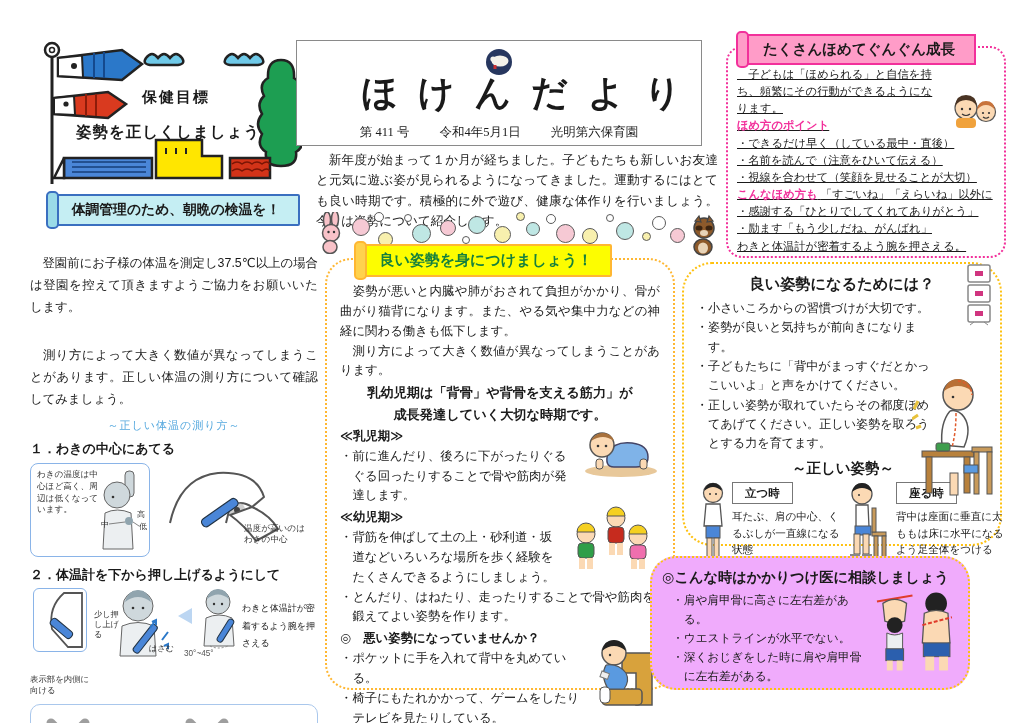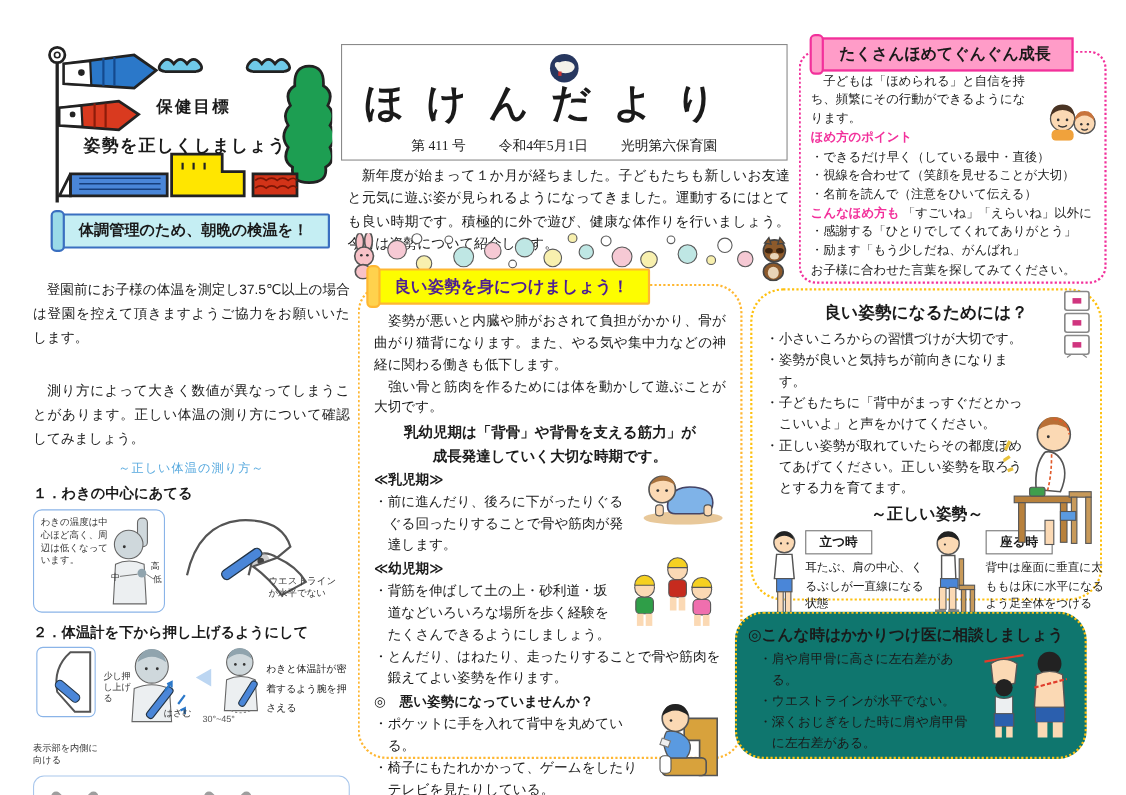--- a/index.html
+++ b/index.html
@@ -5,34 +5,34 @@
   html,body{margin:0;padding:0;background:#e8e8e8;}
   .page{position:relative;width:1024px;height:723px;background:#ffffff;overflow:hidden;
         font-family:"Liberation Sans","DejaVu Sans",sans-serif;color:#1a1a1a;}
   .abs{position:absolute;}
 
   
   .mast-illo{left:34px;top:36px;width:268px;height:152px;}
   .goal-label{position:absolute;left:108px;top:52px;font-size:15px;font-weight:bold;letter-spacing:2px;}
   .goal-text{position:absolute;left:42px;top:86px;font-size:15.5px;font-weight:bold;letter-spacing:1px;}
 
-  .title-box{left:310px;top:40px;width:404px;height:104px;border:1.5px solid #8a8a8a;background:#fff;text-align:left;}
+  .title-box{left:296px;top:40px;width:404px;height:104px;border:1.5px solid #8a8a8a;background:#fff;text-align:right;}
   .nl-logo{position:absolute;left:50%;top:6px;transform:translateX(-50%);}
   .nl-title{margin-top:28px;font-family:"Liberation Serif","DejaVu Serif",serif;font-size:36px;font-weight:bold;
             letter-spacing:0.55em;text-indent:0.55em;white-space:nowrap;}
   .nl-issue{margin-top:6px;font-family:"Liberation Serif","DejaVu Serif",serif;font-size:12.5px;display:flex;justify-content:center;gap:30px;}
 
   .intro{left:316px;top:150px;width:402px;font-size:12.6px;line-height:1.62;text-align:justify;}
 
   
   .bubbles{left:318px;top:210px;width:402px;height:46px;}
   .bubble{position:absolute;border-radius:50%;border:1px solid #5a5a5a;box-sizing:border-box;}
 
   
-  .praise{left:726px;top:46px;width:276px;height:208px;border:2.5px dotted #f2309b;border-radius:16px;background:#fff;}
+  .praise{left:726px;top:46px;width:276px;height:208px;border:2.5px dotted #f2309b;border-radius:16px;background:#fff;text-decoration:underline;}
   .banner{position:relative;box-sizing:border-box;text-align:center;font-weight:bold;}
   .banner .tab{position:absolute;left:-8px;top:-5px;bottom:-5px;width:9px;border-radius:5px;}
   .praise-banner{position:absolute;left:14px;top:-14px;width:234px;padding:4px 2px;background:#ff9cc8;border:2px solid #f2309b;font-size:14.5px;}
   .praise-banner .tab{background:#ff9cc8;border:2px solid #f2309b;}
   .praise-body{padding:18px 8px 4px 9px;font-size:11.3px;line-height:1.52;}
   .pink-strong{color:#f2309b;font-weight:bold;}
   .praise-faces{position:absolute;right:6px;top:44px;}
 
   
   .temp{left:30px;top:194px;width:288px;}
@@ -54,21 +54,21 @@
   .cap-push{position:absolute;left:0px;top:22px;font-size:8.2px;color:#333;width:30px;line-height:1.2;}
   .cap-hold{position:absolute;right:2px;bottom:4px;font-size:8.2px;color:#333;}
   .illo2-c{position:relative;width:66px;height:70px;}
   .cap-angle{position:absolute;left:8px;bottom:0px;font-size:8.2px;color:#555;}
   .illo2-rcap{width:76px;font-size:9px;line-height:1.9;color:#1a1a1a;margin-top:12px;}
   .ng-box{margin-top:8px;border:1.5px solid #a9c7ec;border-radius:10px;display:flex;justify-content:space-around;padding:8px 4px 6px 4px;background:#fff;}
   .ng-item{width:128px;text-align:center;}
 
   
   .posture{left:325px;top:258px;width:350px;height:432px;border:2.5px dotted #ffb732;border-radius:26px;background:#fff;box-sizing:border-box;}
-  .posture-banner{position:absolute;left:12px;top:-16px;width:252px;padding:5px 2px;background:#fdfd00;border:2px solid #ffb732;color:#4c1d95;font-size:15px;border-radius:2px;}
+  .posture-banner{position:absolute;left:33px;top:-16px;width:252px;padding:5px 2px;background:#fdfd00;border:2px solid #ffb732;color:#15803d;font-size:15px;border-radius:2px;}
   .posture-banner .tab{background:#ffd24d;border:2px solid #ffb732;}
   .posture-body{padding:22px 13px 6px 13px;font-size:12.4px;line-height:1.6;}
   .posture-body p{margin:0;text-align:justify;}
   .bold-center{text-align:center;font-weight:bold;font-size:13.2px;line-height:1.5;margin-top:2px;}
   .stage-label{font-weight:bold;margin-top:2px;}
   .li{padding-left:1em;text-indent:-1em;}
   .fl-r{float:right;}
   .clear{clear:both;}
 
   
@@ -79,21 +79,21 @@
   .drawer-stack{position:absolute;right:8px;top:-32px;}
   .desk-boy{position:absolute;right:4px;top:78px;}
   .good-sub{text-align:center;font-weight:bold;font-size:14.5px;margin-top:3px;}
   .pose-row{display:flex;justify-content:space-between;padding:2px 6px 0 2px;}
   .pose{display:flex;}
   .pose-label{display:inline-block;border:1px solid #777;padding:1px 12px;font-size:11.5px;font-weight:bold;margin-bottom:4px;background:#fff;}
   .pose-cap{font-size:10.6px;line-height:1.55;}
   .pose-text{margin-left:4px;width:112px;}
 
   
-  .doctor{left:668px;top:556px;width:320px;height:134px;border:2.5px dotted #fec110;border-radius:26px;background:#0f766e;box-sizing:border-box;}
+  .doctor{left:650px;top:556px;width:320px;height:134px;border:2.5px dotted #fec110;border-radius:26px;background:#f0abfc;box-sizing:border-box;}
   .doc-title{font-weight:bold;font-size:14.2px;margin:10px 0 4px 10px;}
   .doc-flex{display:flex;padding:0 8px 0 20px;}
   .doc-list{width:200px;font-size:11.7px;line-height:1.62;}
 </style>
 </head>
 <body>
 
 <div class="page">
 
   <div class="abs mast-illo">
@@ -212,29 +212,29 @@
         <path d="M25 18 q1 -9 9 -9 q8 0 9 9 q-4 -5 -9 -5 q-5 0 -9 5" fill="#c8743c"></path>
         <circle cx="31" cy="21" r="1.1" fill="#333"></circle>
           <circle cx="37" cy="21" r="1.1" fill="#333"></circle>
         <path d="M31 25 q3 2.5 6 0" fill="none" stroke="#333" stroke-width="1.2"></path>
       </svg>
     </div>
     <div class="praise-body">
       <div style="width:200px;">　子どもは「ほめられる」と自信を持ち、頻繁にその行動ができるようになります。</div>
       <div class="pink-strong">ほめ方のポイント</div>
       <div class="li">・できるだけ早く（している最中・直後）</div>
+      <div class="li">・名前を読んで（注意をひいて伝える）</div>
       <div class="li">・視線を合わせて（笑顔を見せることが大切）</div>
-      <div class="li">・名前を読んで（注意をひいて伝える）</div>
       <div>
         <span class="pink-strong">こんなほめ方も</span>
         <span>「すごいね」「えらいね」以外に</span>
       </div>
       <div class="li">・感謝する「ひとりでしてくれてありがとう」</div>
       <div class="li">・励ます「もう少しだね、がんばれ」</div>
-      <div>お子様に合わせた言葉を探してみてください。</div>
+      <div>わきと体温計が密着するよう腕を押さえる。</div>
     </div>
   </div>
 
   <div class="abs temp">
     <div class="banner temp-banner">
       <span class="tab"></span>
       <span>体調管理のため、朝晩の検温を！</span>
     </div>
     <p>　登園前にお子様の体温を測定し37.5℃以上の場合は登園を控えて頂きますようご協力をお願いいたします。</p>
     <p>　測り方によって大きく数値が異なってしまうことがあります。正しい体温の測り方について確認してみましょう。</p>
@@ -258,21 +258,21 @@
         </svg>
       </div>
       <div class="illo1-right">
         <svg width="150" height="96" viewBox="0 0 150 96">
           <path d="M10 60 Q20 14 58 10 Q96 8 104 34 L92 44 Q80 36 70 44 L66 60" fill="#fff" stroke="#555" stroke-width="2"></path>
           <circle cx="77" cy="47" r="8" fill="#9e9e9e" opacity="0.5"></circle>
           <circle cx="77" cy="47" r="3" fill="#424242"></circle>
           <rect x="40" y="58" width="42" height="9" rx="4" transform="rotate(-35 40 58)" fill="#4a86d8" stroke="#234" stroke-width="1.2"></rect>
           <path d="M92 44 Q110 52 118 66 L96 78 Q84 62 70 52 Z" fill="#fff" stroke="#555" stroke-width="2"></path>
         </svg>
-        <div class="illo1-rcap">ウエストラインが水平でない</div>
+        <div class="illo1-rcap">温度が高いのはわきの中心</div>
       </div>
     </div>
 
     <div class="temp-step">２．体温計を下から押し上げるようにして</div>
 
     <div class="illo2-row">
       <div class="illo2-a">
         <svg width="52" height="62" viewBox="0 0 52 62" style="border:1.5px solid #8ab4e8;border-radius:6px">
           <path d="M30 4 Q14 18 18 40 L34 58 L48 58 L48 4 Z" fill="#fff" stroke="#555" stroke-width="1.8"></path>
           <rect x="20" y="28" width="26" height="8" rx="3.5" transform="rotate(40 20 28)" fill="#4a86d8" stroke="#234"></rect>
@@ -336,21 +336,21 @@
     </div>
   </div>
 
   <div class="abs posture">
     <div class="banner posture-banner">
       <span class="tab"></span>
       <span>良い姿勢を身につけましょう！</span>
     </div>
     <div class="posture-body">
       <p>　姿勢が悪いと内臓や肺がおされて負担がかかり、骨が曲がり猫背になります。また、やる気や集中力などの神経に関わる働きも低下します。</p>
-      <p>　強い骨と筋肉を作るためには体を動かして遊ぶことが大切です。</p>
+      <p>　測り方によって大きく数値が異なってしまうことがあります。</p>
       <div class="bold-center">乳幼児期は「背骨」や背骨を支える筋力」が</div>
       <div class="bold-center">成長発達していく大切な時期です。</div>
 
       <svg class="fl-r" width="78" height="50" viewBox="0 0 78 50" style="margin:2px 0 0 4px">
         <ellipse cx="39" cy="44" rx="36" ry="6" fill="#e8c89a"></ellipse>
         <path d="M26 26 q6 -12 24 -10 q16 2 16 14 q0 10 -12 10 l-22 0 q-10 0 -6 -14" fill="#7fb3e8" stroke="#446" stroke-width="1.5"></path>
         <circle cx="20" cy="18" r="12" fill="#fbd9b4" stroke="#555" stroke-width="1.5"></circle>
         <path d="M9 14 q4 -8 12 -8 q8 0 11 8 q-6 -4 -11 -4 q-6 0 -12 4" fill="#a8713c"></path>
         <circle cx="16" cy="19" r="1.3" fill="#333"></circle>
           <circle cx="24" cy="19" r="1.3" fill="#333"></circle>

